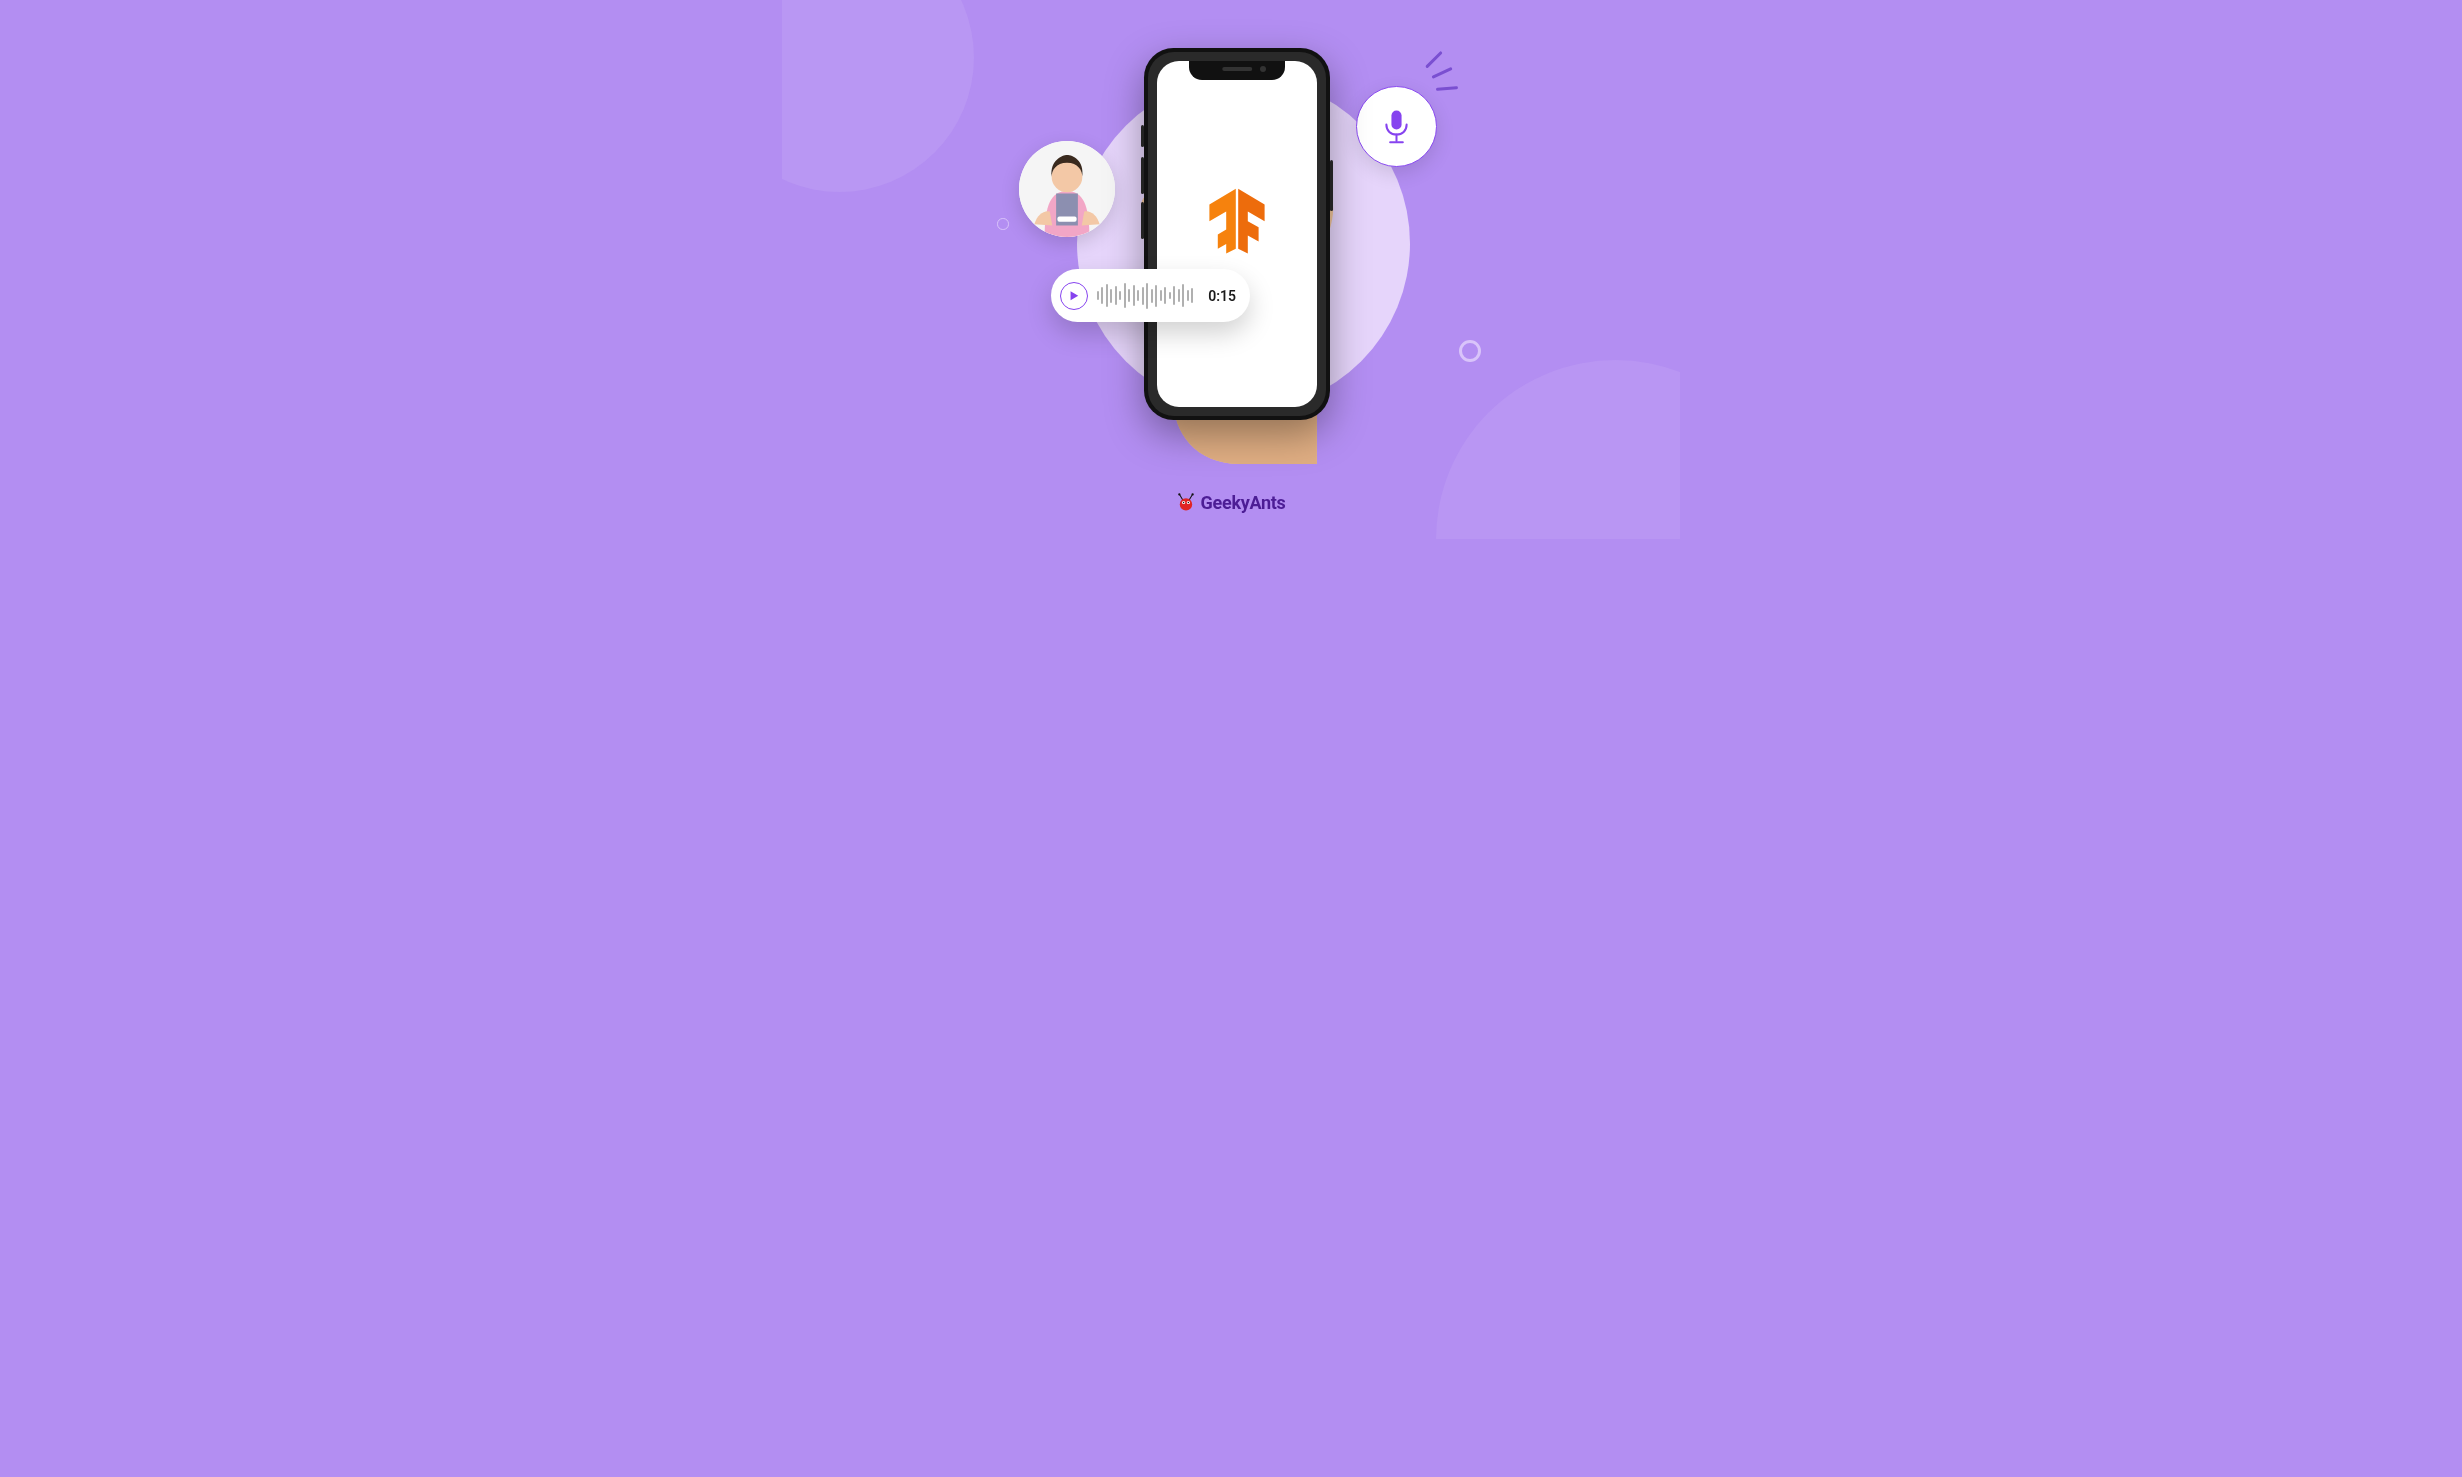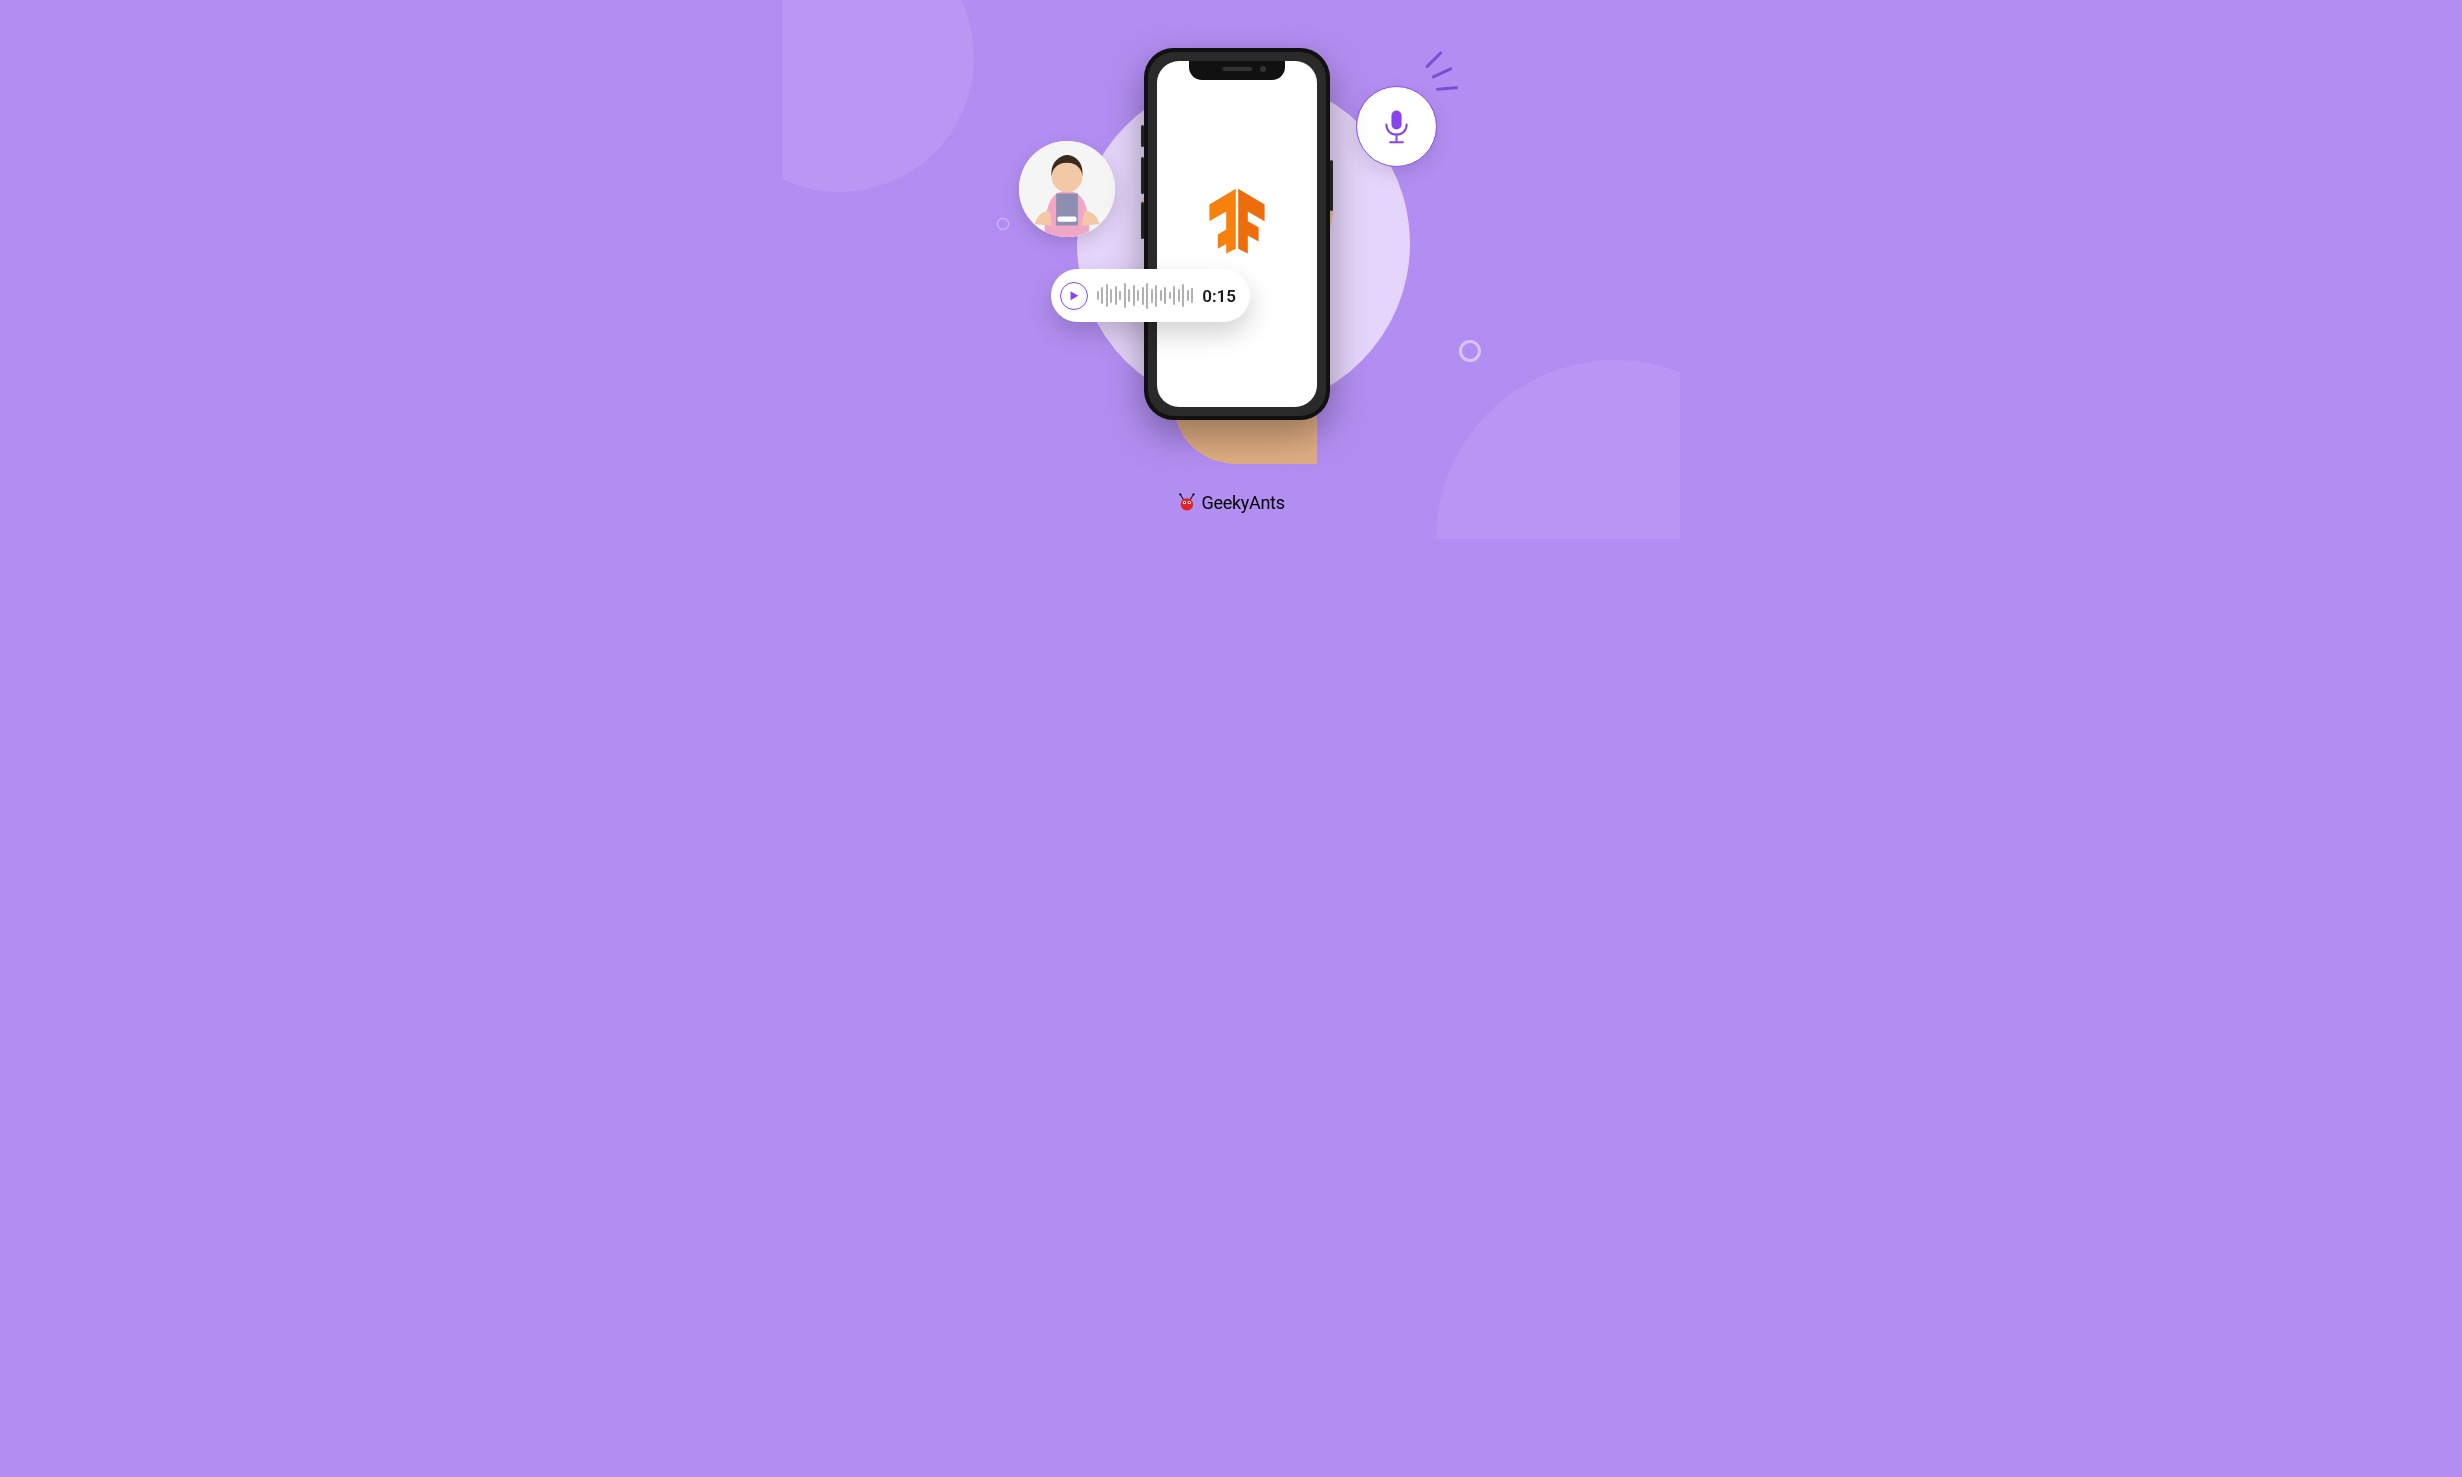--- a/index.html
+++ b/index.html
@@ -179,38 +179,38 @@
     flex: 1;
     height: 28px;
   }
   .wave span {
     width: 1.9px;
     background: #b0b0b0;
     border-radius: 1.3px;
     display: block;
   }
   .time {
-    font-size: 17px;
+    font-size: 14px;
     font-weight: 600;
     color: #1a1a1a;
   }
   
   .brand {
     position: absolute;
     bottom: 26px; left: 50%;
     transform: translateX(-50%);
     display: flex; align-items: center; gap: 5.1px;
   }
   .brand-mark {
     width: 19px; height: 19px;
   }
   .brand-text {
     font-size: 18px;
-    font-weight: 400;
-    color: #000000;
+    font-weight: 700;
+    color: #4c1d95;
     letter-spacing: -0.3px;
   }
 </style>
 </head>
 <body>
 
 <div class="canvas">
 
   <div class="blob-tl"></div>
   <div class="blob-br"></div>

